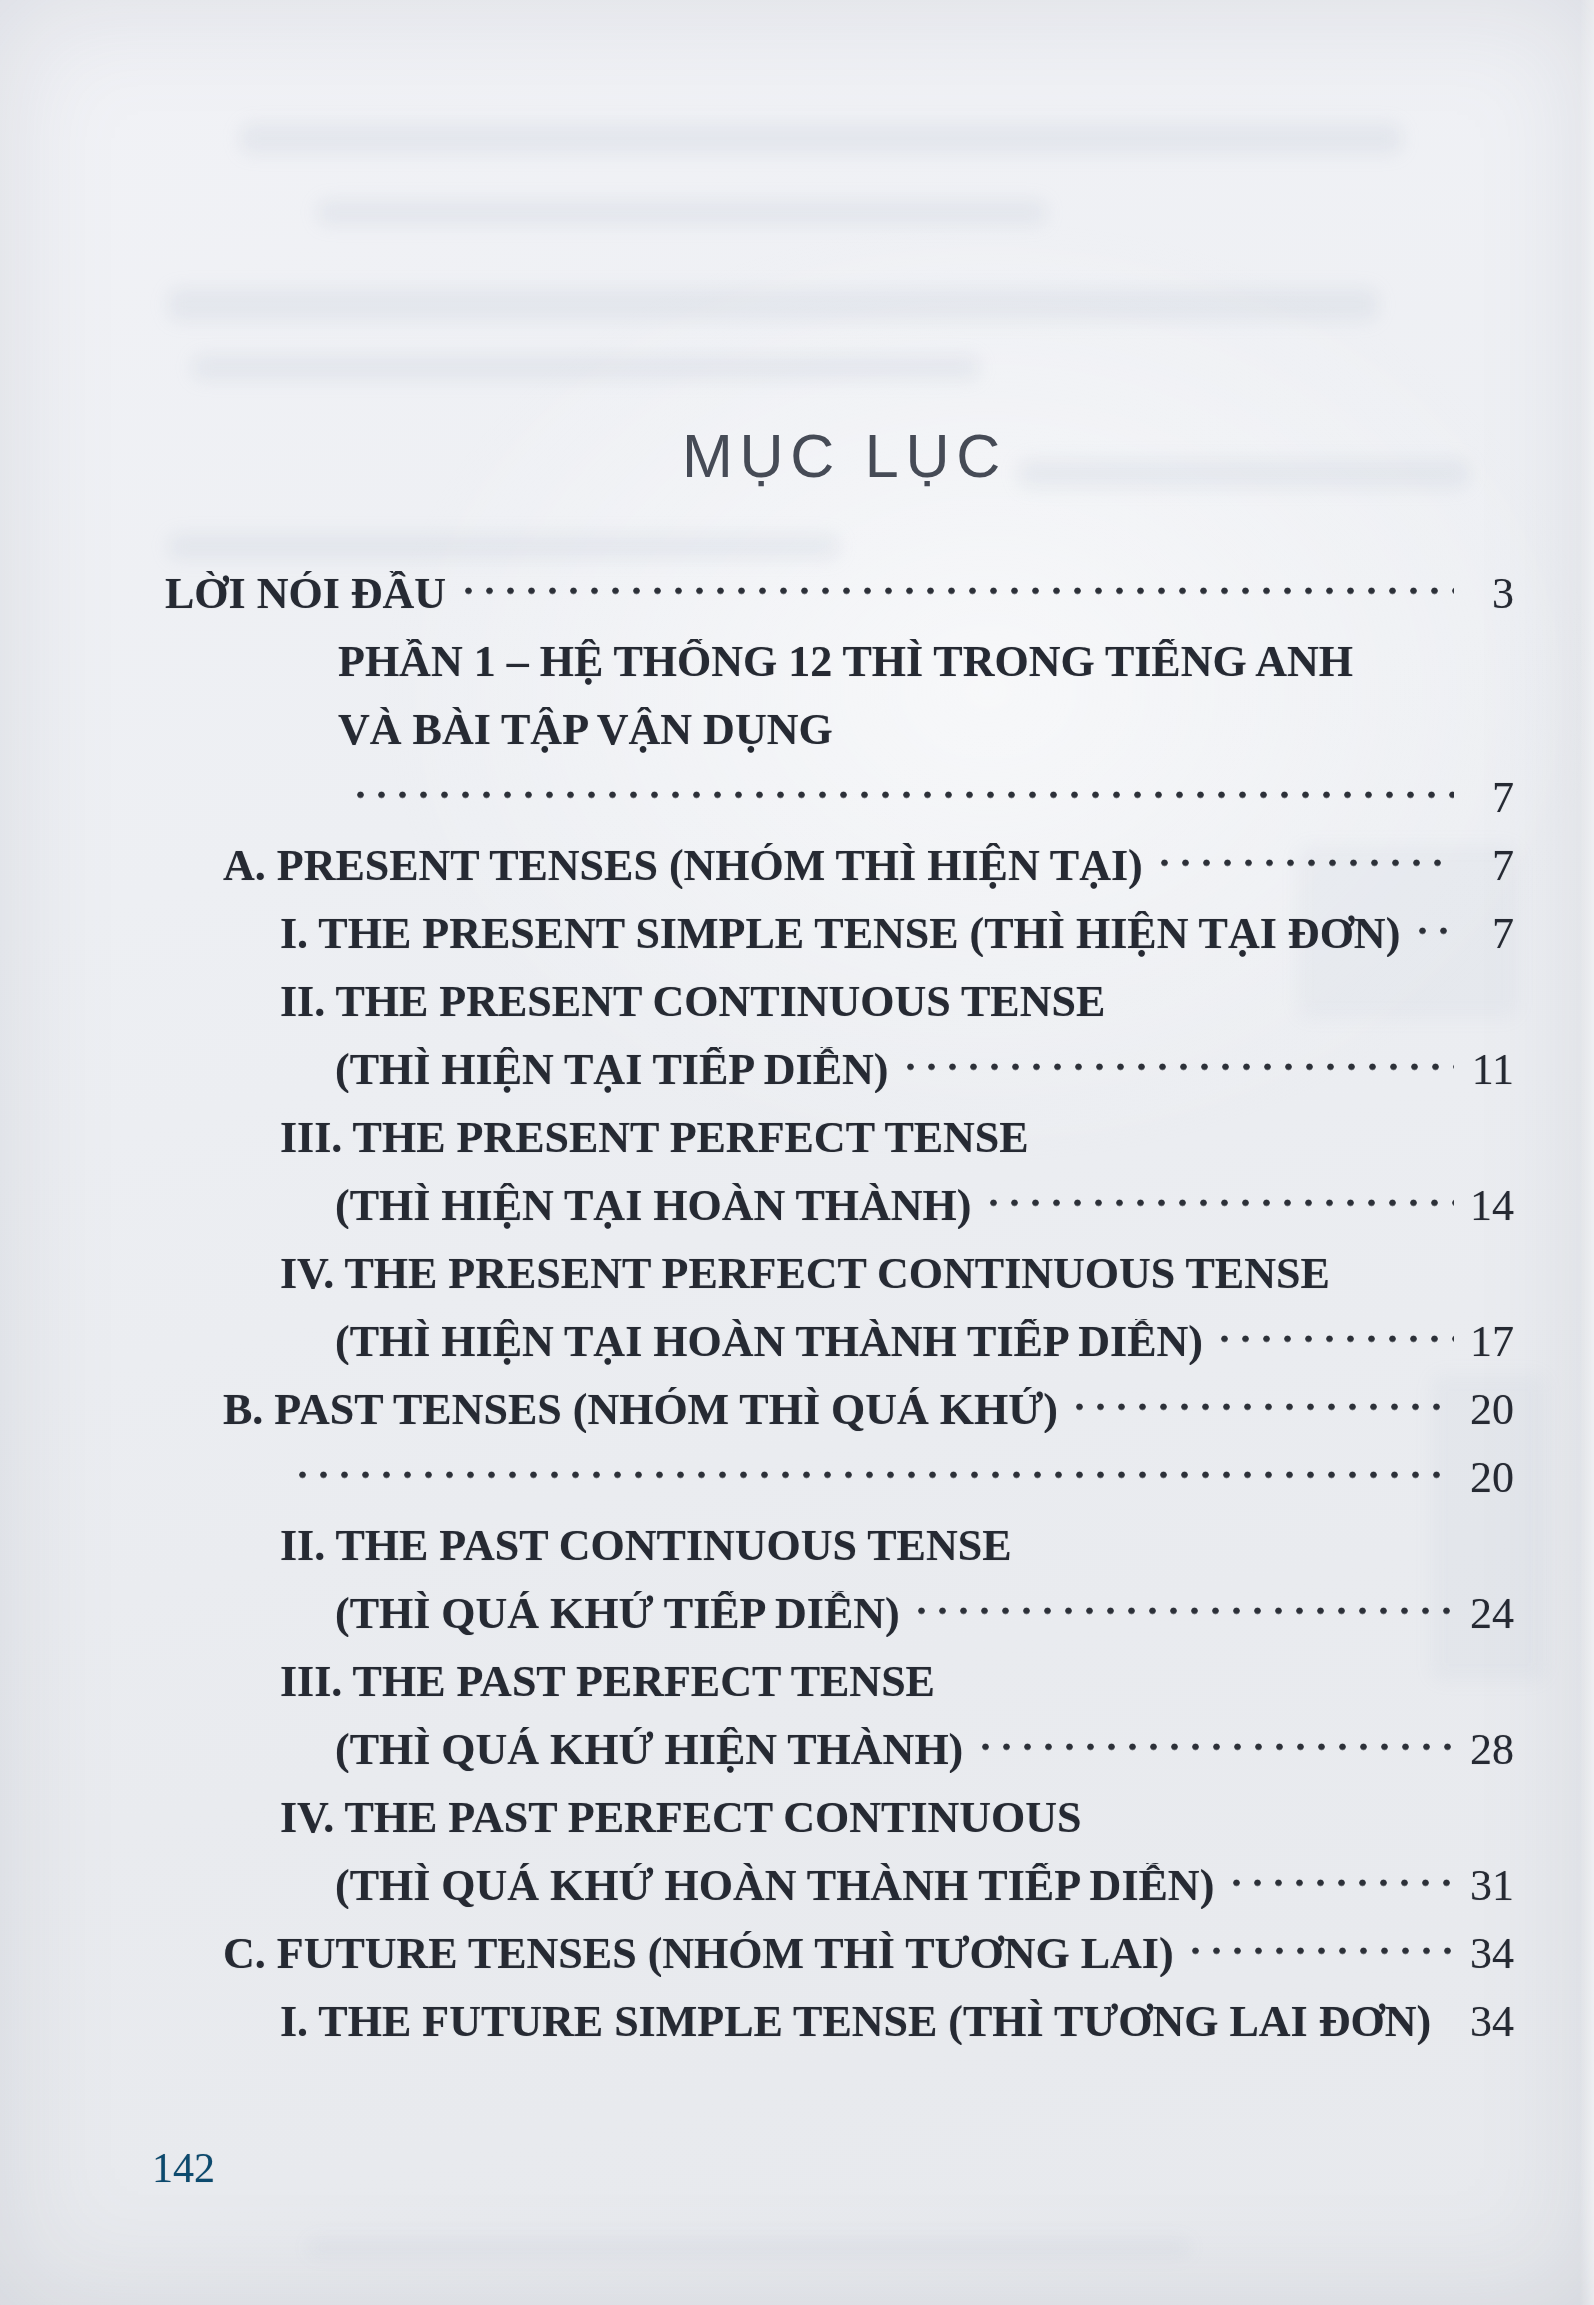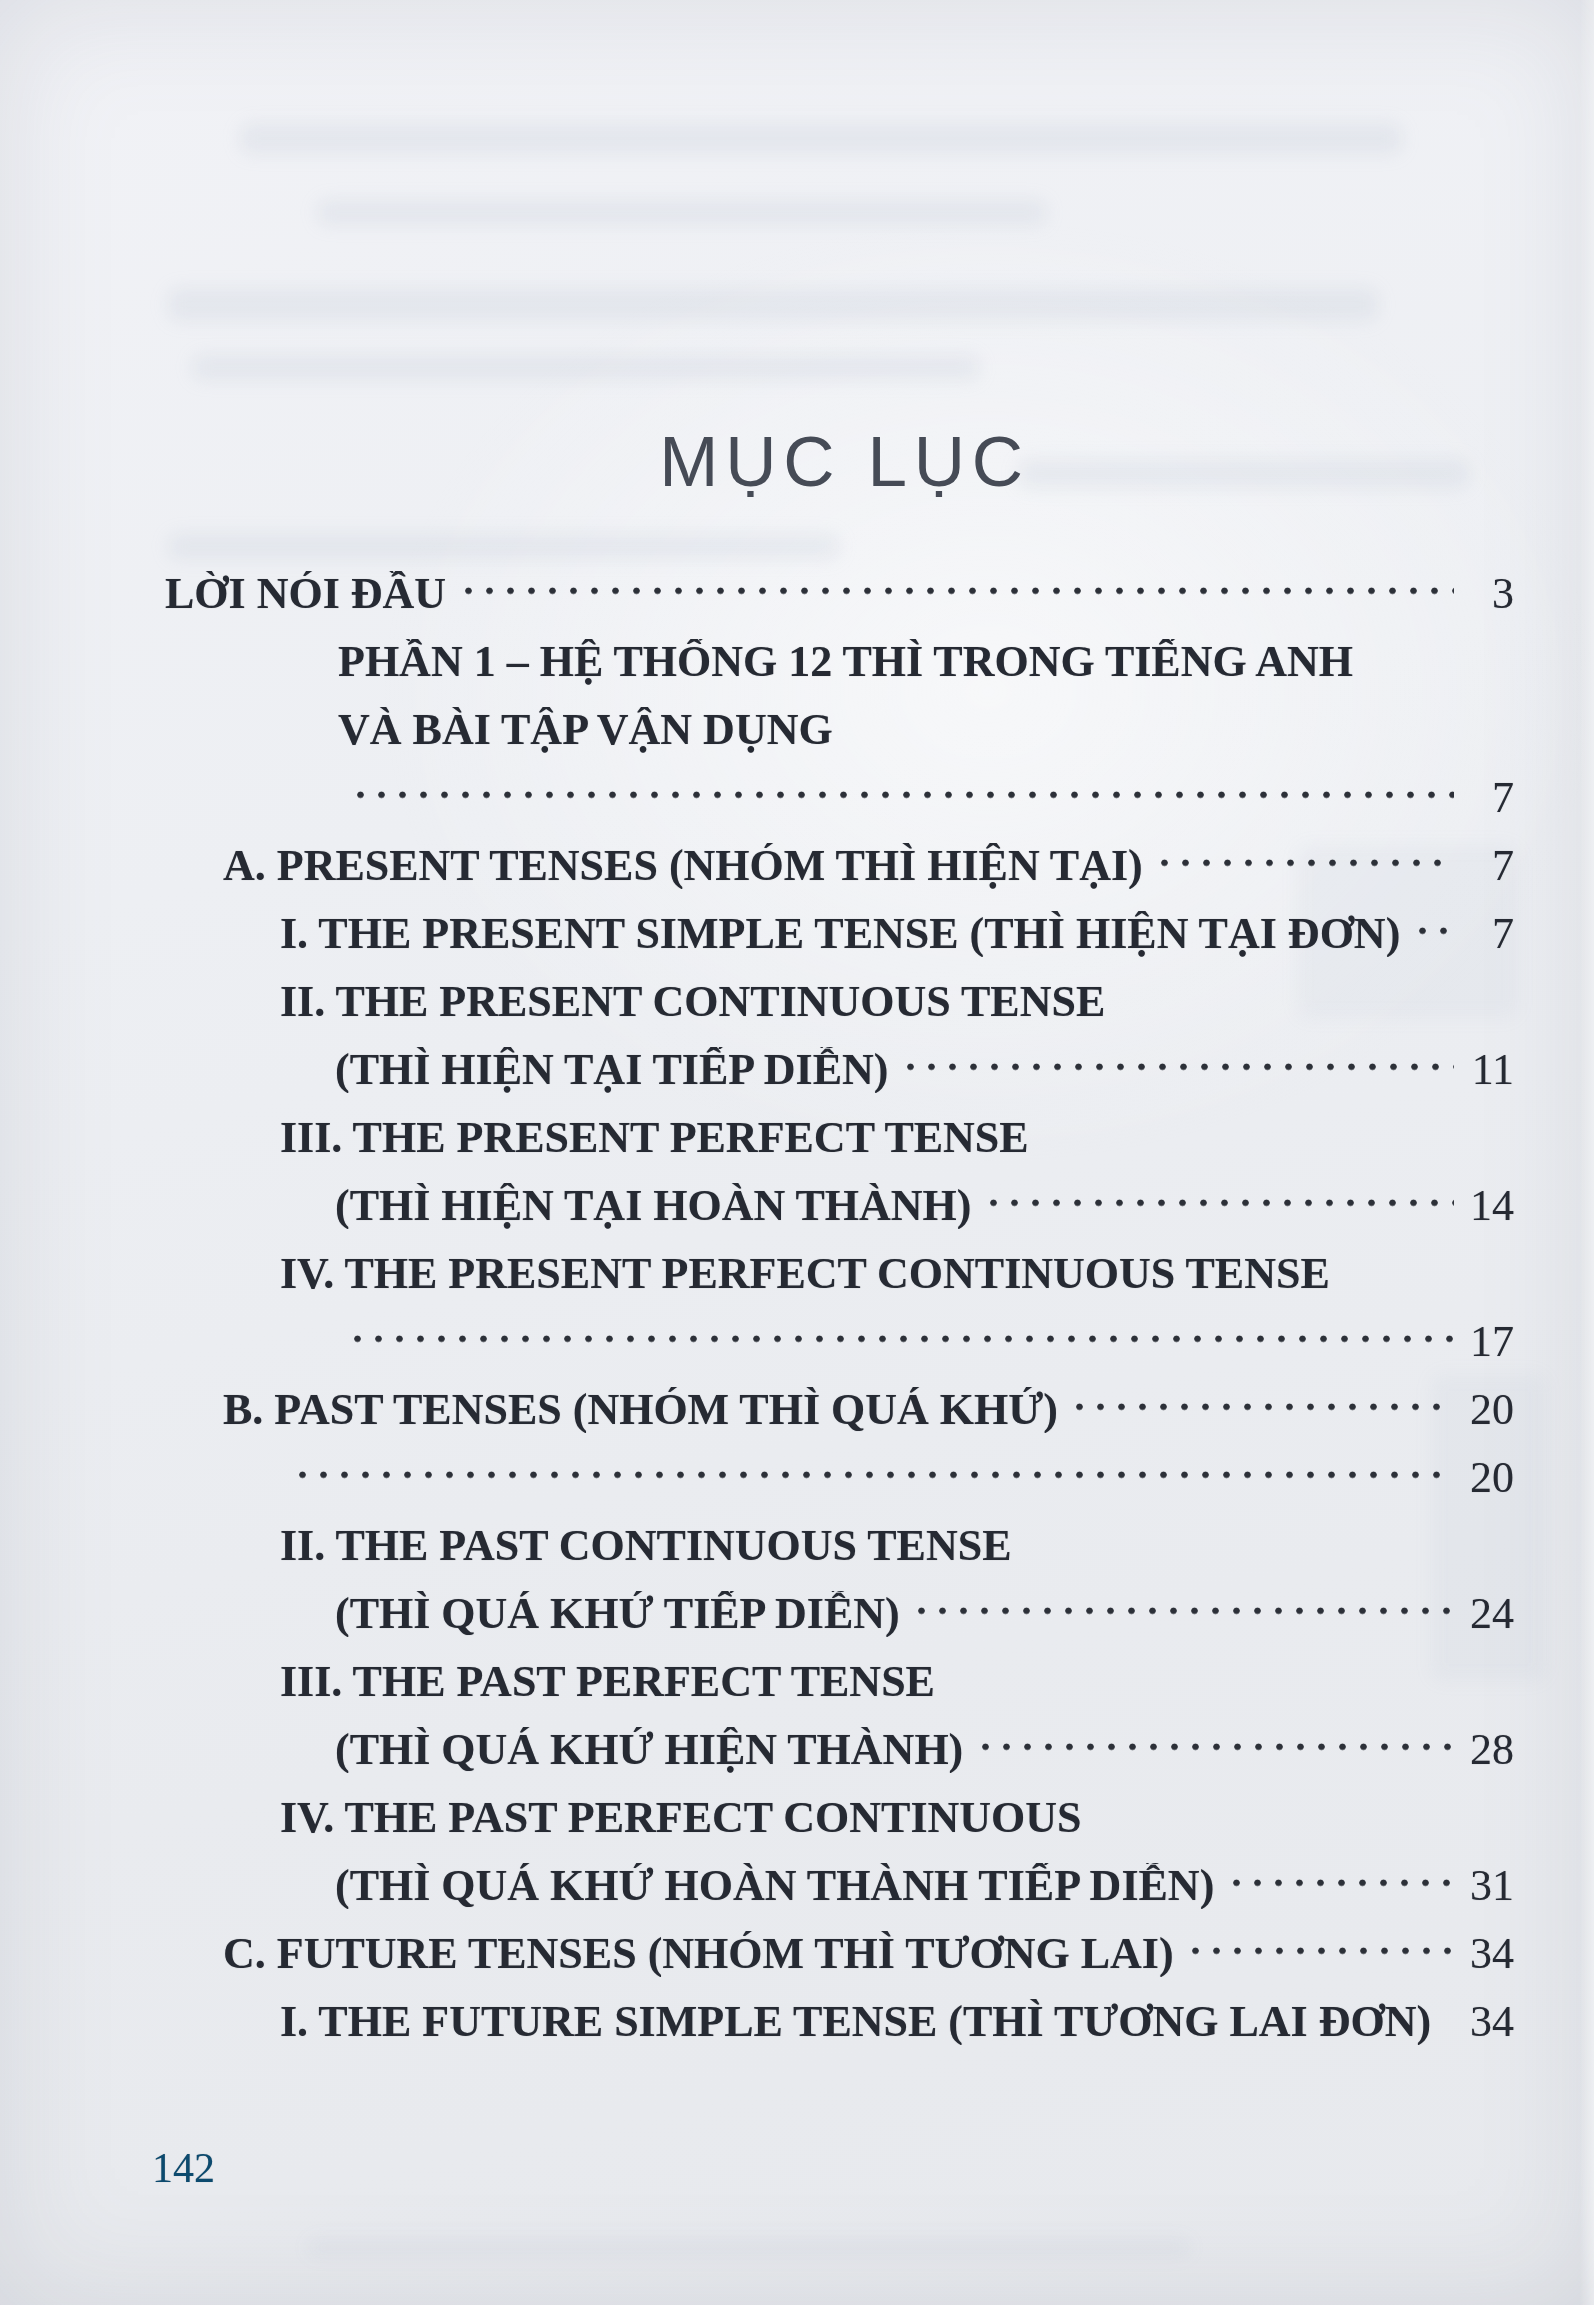--- a/index.html
+++ b/index.html
@@ -42,21 +42,21 @@
   .doc-title {
     position: absolute;
     top: 421px;
     left: 0;
     width: 100%;
     text-align: center;
     padding-left: 94px;
     box-sizing: border-box;
     font-family: "Liberation Sans", "DejaVu Sans", sans-serif;
     font-weight: 400;
-    font-size: 71px;
+    font-size: 61px;
     letter-spacing: 6.7px;
     color: #464b56;
   }
 
   
   .toc {
     position: absolute;
     top: 560px;
     left: 0;
     right: 81px;
@@ -164,20 +164,21 @@
     <div class="row indent-cont">
     <span class="label">(THÌ HIỆN TẠI HOÀN THÀNH)</span>
     <span class="leader"></span>
     <span class="page-num">14</span>
   </div>
     <div class="row indent-i">
     <span class="label">IV. THE PRESENT PERFECT CONTINUOUS TENSE</span>
 
   </div>
     <div class="row indent-cont">
+    <span class="label">(THÌ HIỆN TẠI HOÀN THÀNH TIẾP DIỄN)</span>
     <span class="leader"></span>
     <span class="page-num">17</span>
   </div>
     <div class="row indent-a">
     <span class="label">B. PAST TENSES (NHÓM THÌ QUÁ KHỨ)</span>
     <span class="leader"></span>
     <span class="page-num">20</span>
   </div>
     <div class="row indent-i">
     <span class="leader"></span>

